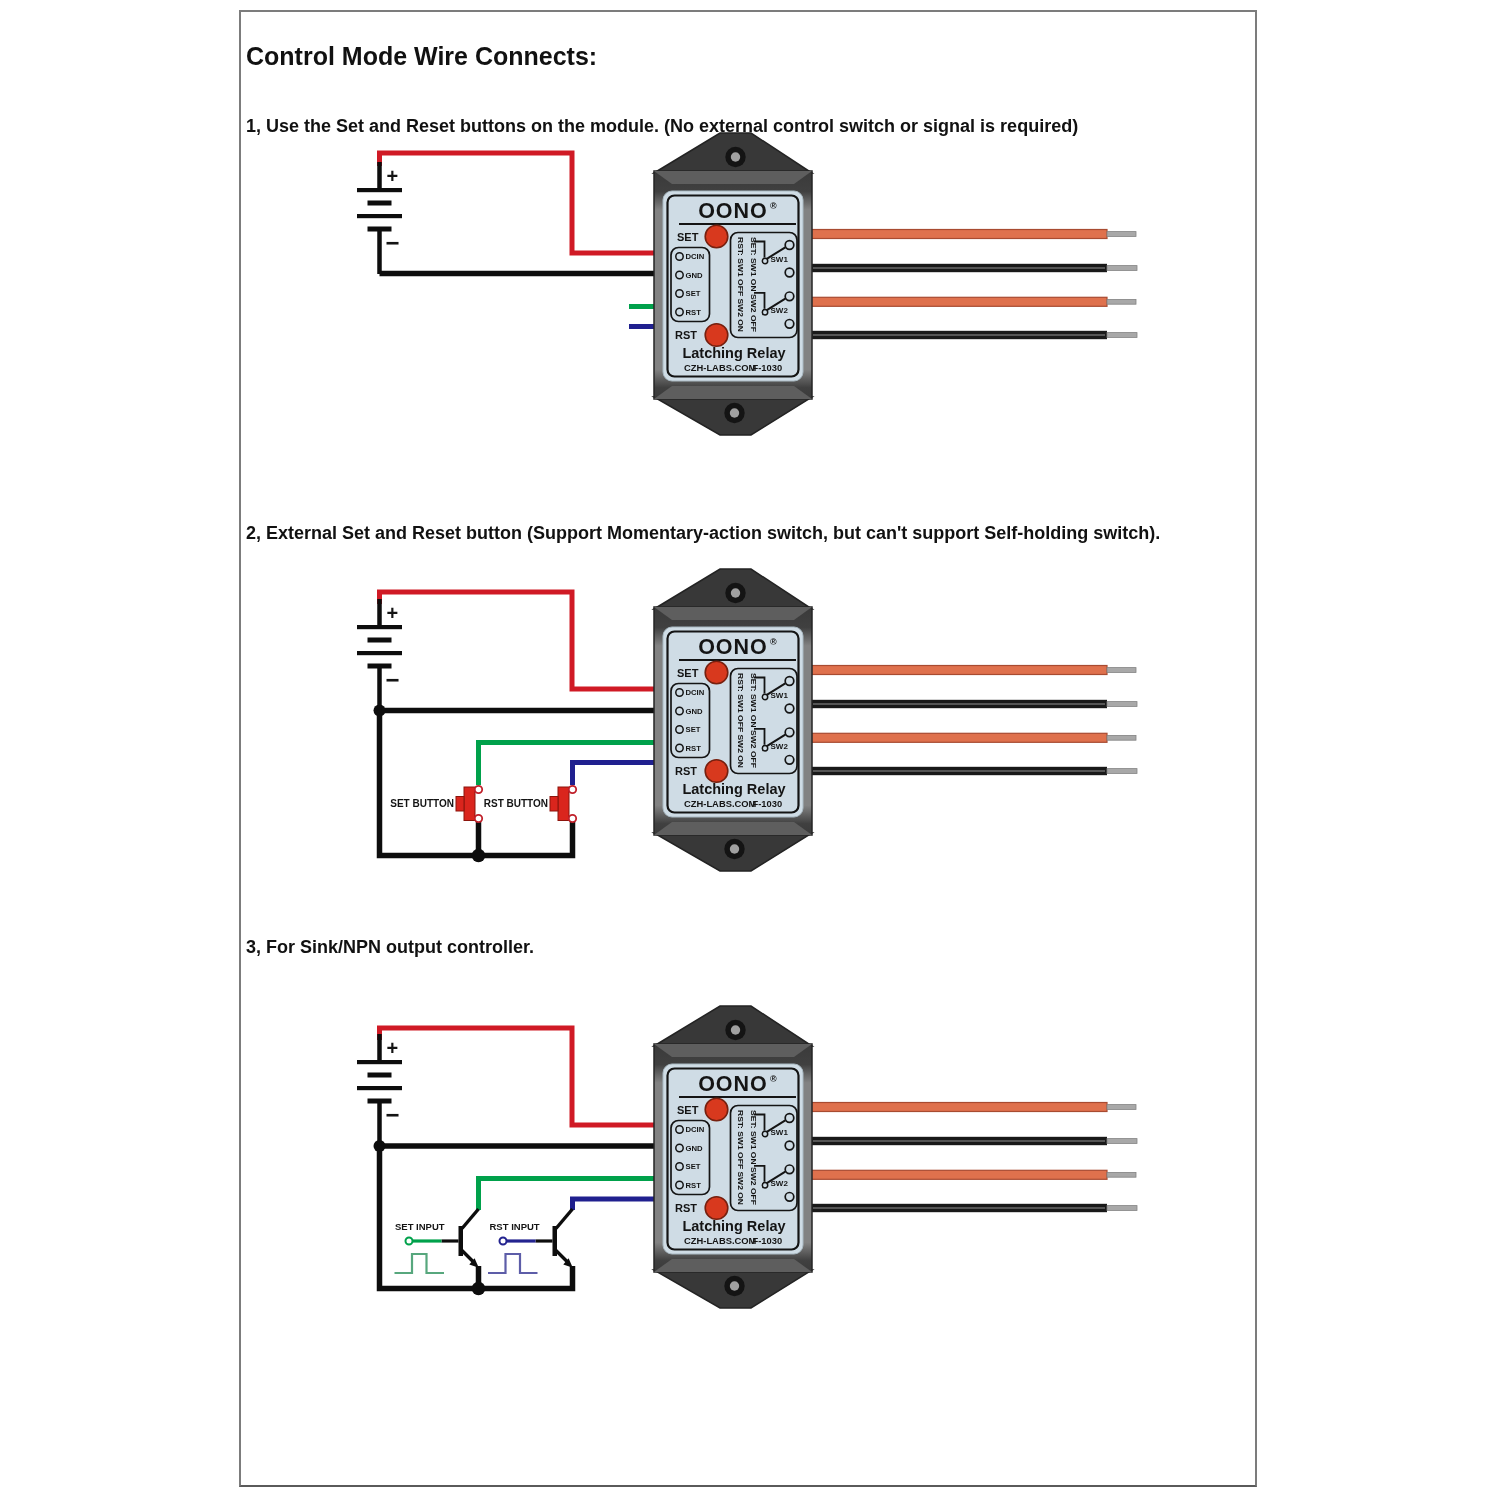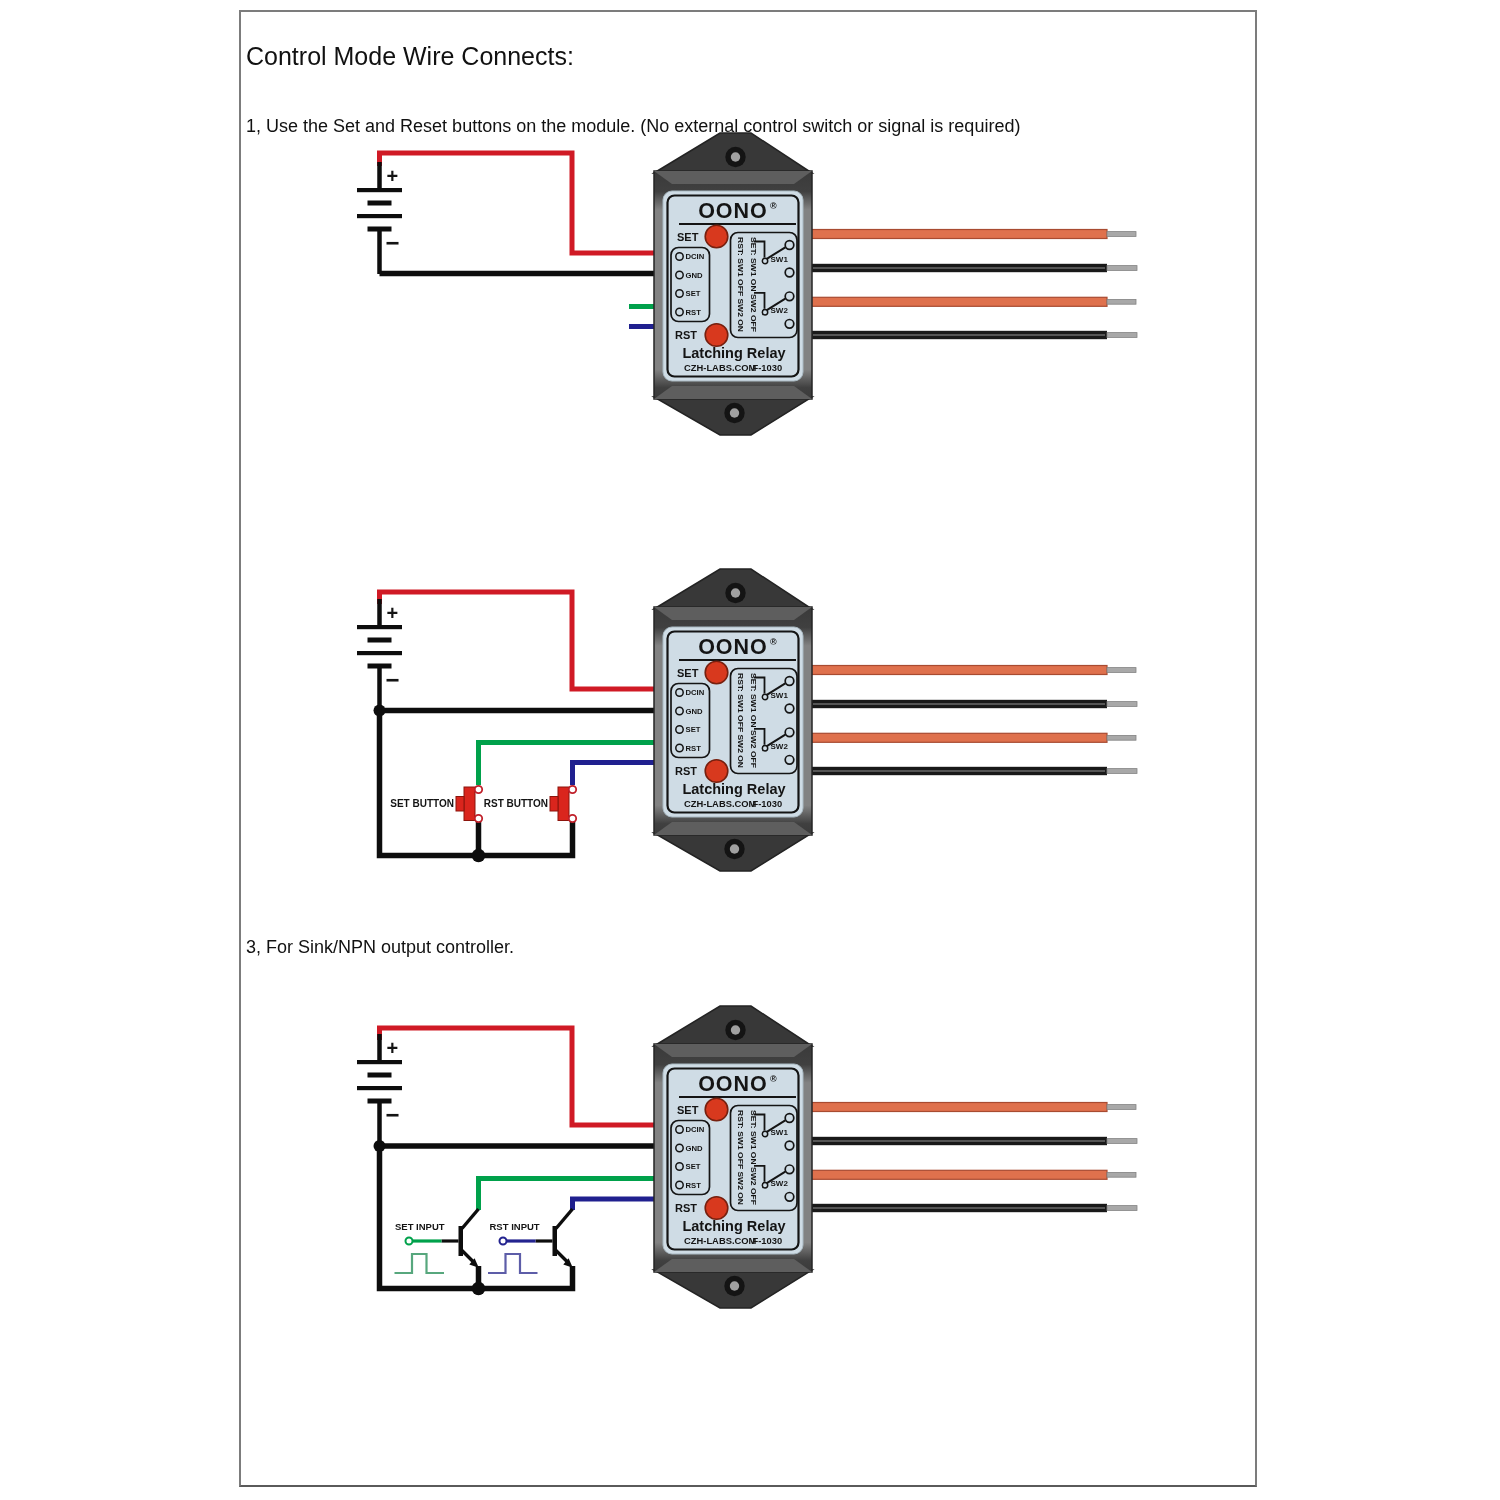--- a/index.html
+++ b/index.html
@@ -1,20 +1,20 @@
 <!DOCTYPE html>
 <html><head>
 <meta charset="utf-8">
 <style>
   html,body{margin:0;padding:0;background:#ffffff;}
   #page{position:relative;width:1500px;height:1500px;background:#ffffff;overflow:hidden;
         font-family:"Liberation Sans",sans-serif;}
   #frame{position:absolute;left:239px;top:10px;width:1018px;height:1477px;
          border:2px solid #7c7c7c;border-bottom-color:#5a5a5a;box-sizing:border-box;}
-  .heading{position:absolute;left:246px;color:#111;font-weight:normal;white-space:nowrap;}
+  .heading{position:absolute;left:246px;color:#111;font-weight:bold;white-space:nowrap;}
   #title{top:42px;font-size:25px;}
   .sec{font-size:18px;}
   #sec1{top:88px;margin-top:28px;}
   #sec2{top:523px;}
   #sec3{top:937px;}
   svg{position:absolute;left:0;top:0;}
   svg text{font-family:"Liberation Sans",sans-serif;font-weight:bold;fill:#141414;}
   .wire-red{stroke:#d01a25;stroke-width:5;fill:none;}
   .wire-blk{stroke:#0d0d0d;stroke-width:5.5;fill:none;}
   .wire-grn{stroke:#00a14b;stroke-width:5;fill:none;}
@@ -23,20 +23,21 @@
   .panel-stroke{stroke:#141414;fill:none;}
 </style>
 </head>
 <body>
 
 <div id="page">
   <div id="frame"></div>
 
   <div id="title" class="heading">Control Mode Wire Connects:</div>
   <div id="sec1" class="heading sec">1, Use the Set and Reset buttons on the module. (No external control switch or signal is required)</div>
+  <div id="sec2" class="heading sec">2, External Set and Reset button (Support Momentary-action switch, but can't support Self-holding switch).</div>
   <div id="sec3" class="heading sec">3, For Sink/NPN output controller.</div>
 
   <svg width="1500" height="1500" viewBox="0 0 1500 1500" xmlns="http://www.w3.org/2000/svg">
     <defs>
       <linearGradient id="bodyGrad" x1="0" y1="0" x2="0" y2="1">
         <stop offset="0" stop-color="#3a3a3a"></stop>
         <stop offset="0.09" stop-color="#404040"></stop>
         <stop offset="0.17" stop-color="#828282"></stop>
         <stop offset="0.87" stop-color="#828282"></stop>
         <stop offset="0.95" stop-color="#404040"></stop>

